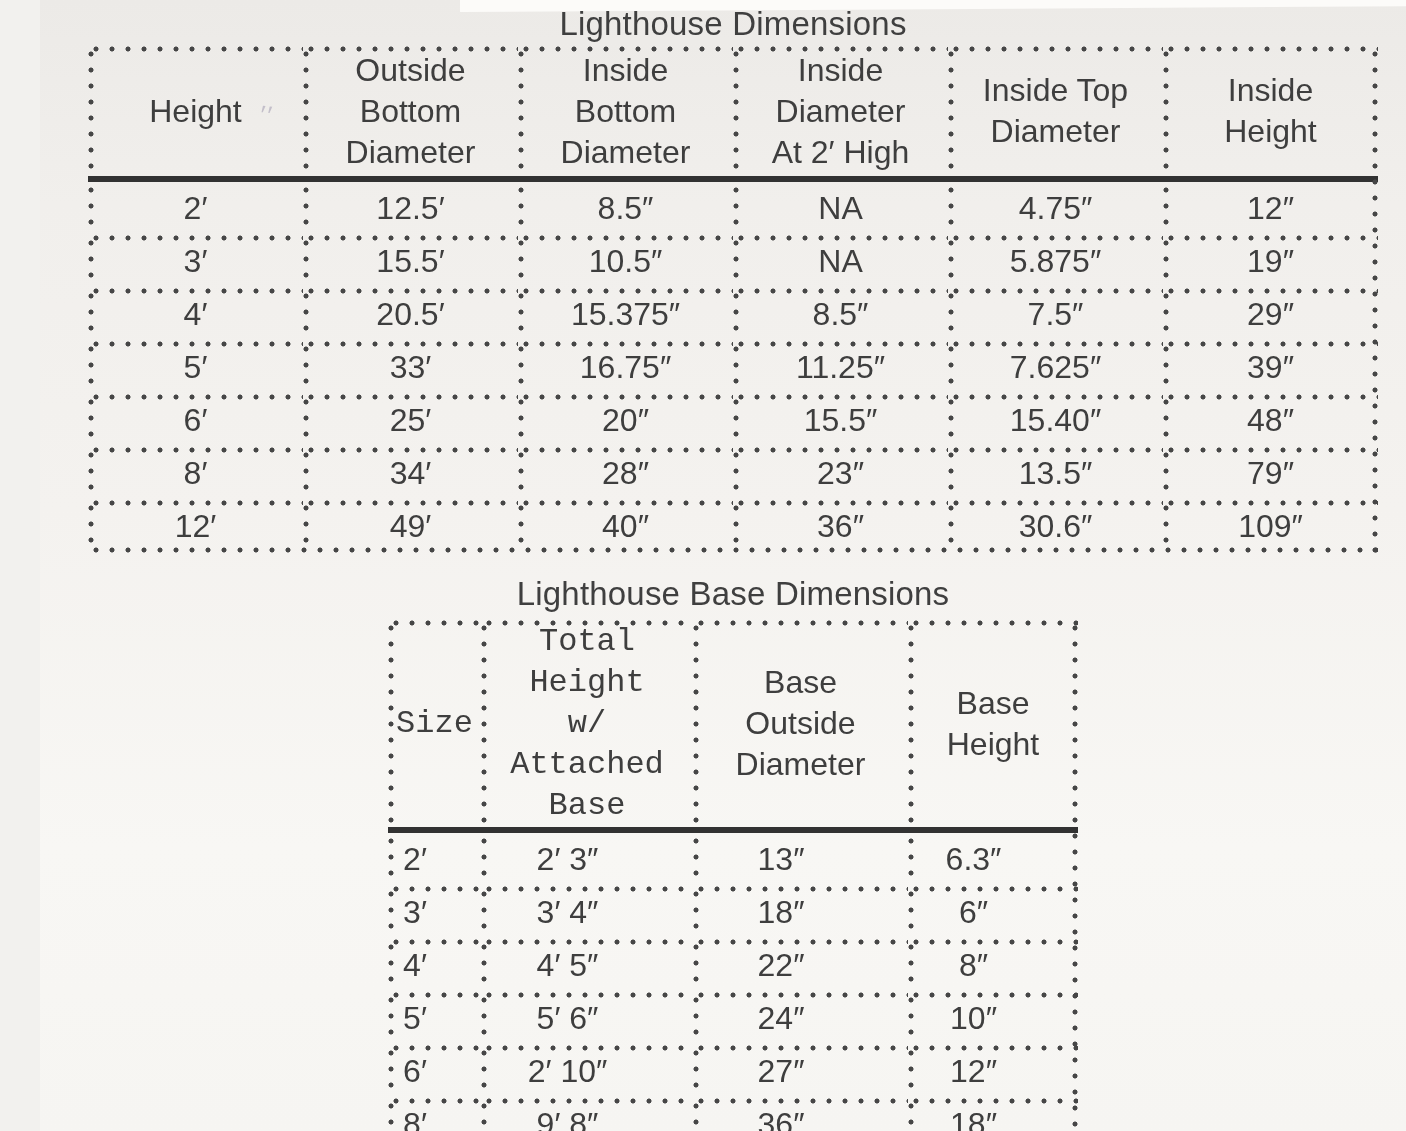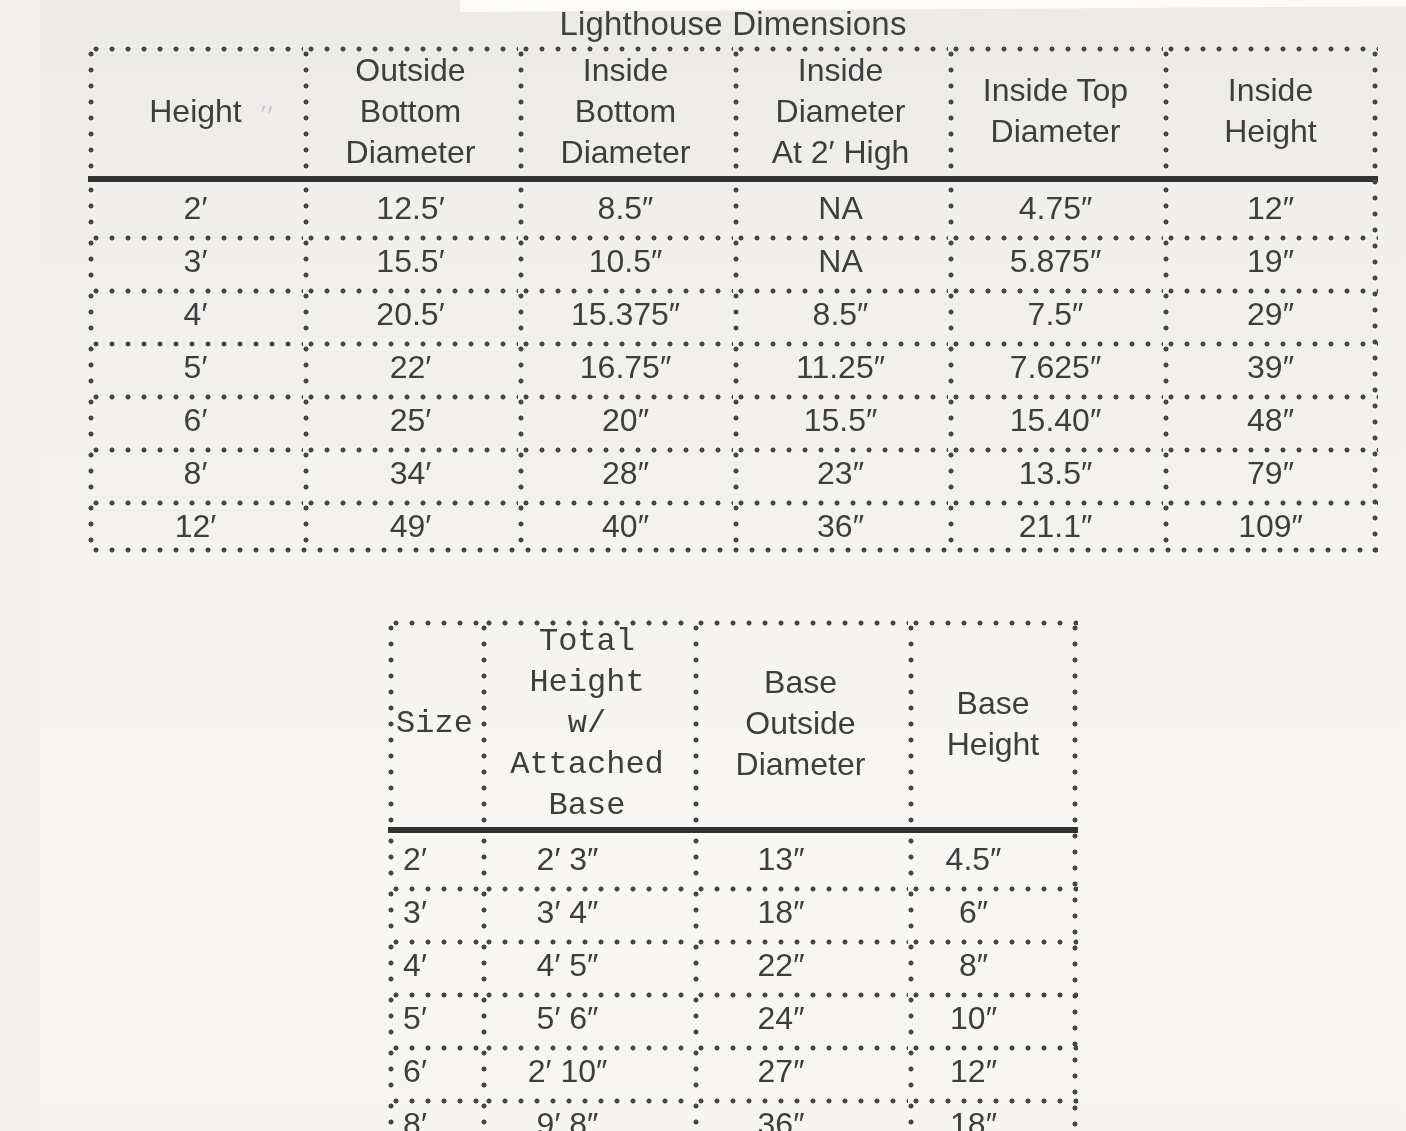--- a/index.html
+++ b/index.html
@@ -133,21 +133,21 @@
           <tr>
             <td>4′</td>
             <td>20.5′</td>
             <td>15.375″</td>
             <td>8.5″</td>
             <td>7.5″</td>
             <td>29″</td>
           </tr>
           <tr>
             <td>5′</td>
-            <td>22′</td>
+            <td>33′</td>
             <td>16.75″</td>
             <td>11.25″</td>
             <td>7.625″</td>
             <td>39″</td>
           </tr>
           <tr>
             <td>6′</td>
             <td>25′</td>
             <td>20″</td>
             <td>15.5″</td>
@@ -160,28 +160,29 @@
             <td>28″</td>
             <td>23″</td>
             <td>13.5″</td>
             <td>79″</td>
           </tr>
           <tr>
             <td>12′</td>
             <td>49′</td>
             <td>40″</td>
             <td>36″</td>
-            <td>21.1″</td>
+            <td>30.6″</td>
             <td>109″</td>
           </tr>
         </tbody>
       </table>
     <span class="pen-mark">′′</span>
   </div>
 
+  <div class="tbl-title" id="title2">Lighthouse Base Dimensions</div>
 
   <div class="dot-wrap" id="wrap2">
     <table class="dot-table" id="table2">
         <thead>
           <tr>
             <th>Size</th>
             <th>Total Height
 w/ Attached
 Base</th>
             <th>Base
@@ -189,21 +190,21 @@
 Diameter</th>
             <th>Base
 Height</th>
           </tr>
         </thead>
         <tbody>
           <tr>
             <td>2′</td>
             <td>2′ 3″</td>
             <td>13″</td>
-            <td>4.5″</td>
+            <td>6.3″</td>
           </tr>
           <tr>
             <td>3′</td>
             <td>3′ 4″</td>
             <td>18″</td>
             <td>6″</td>
           </tr>
           <tr>
             <td>4′</td>
             <td>4′ 5″</td>

